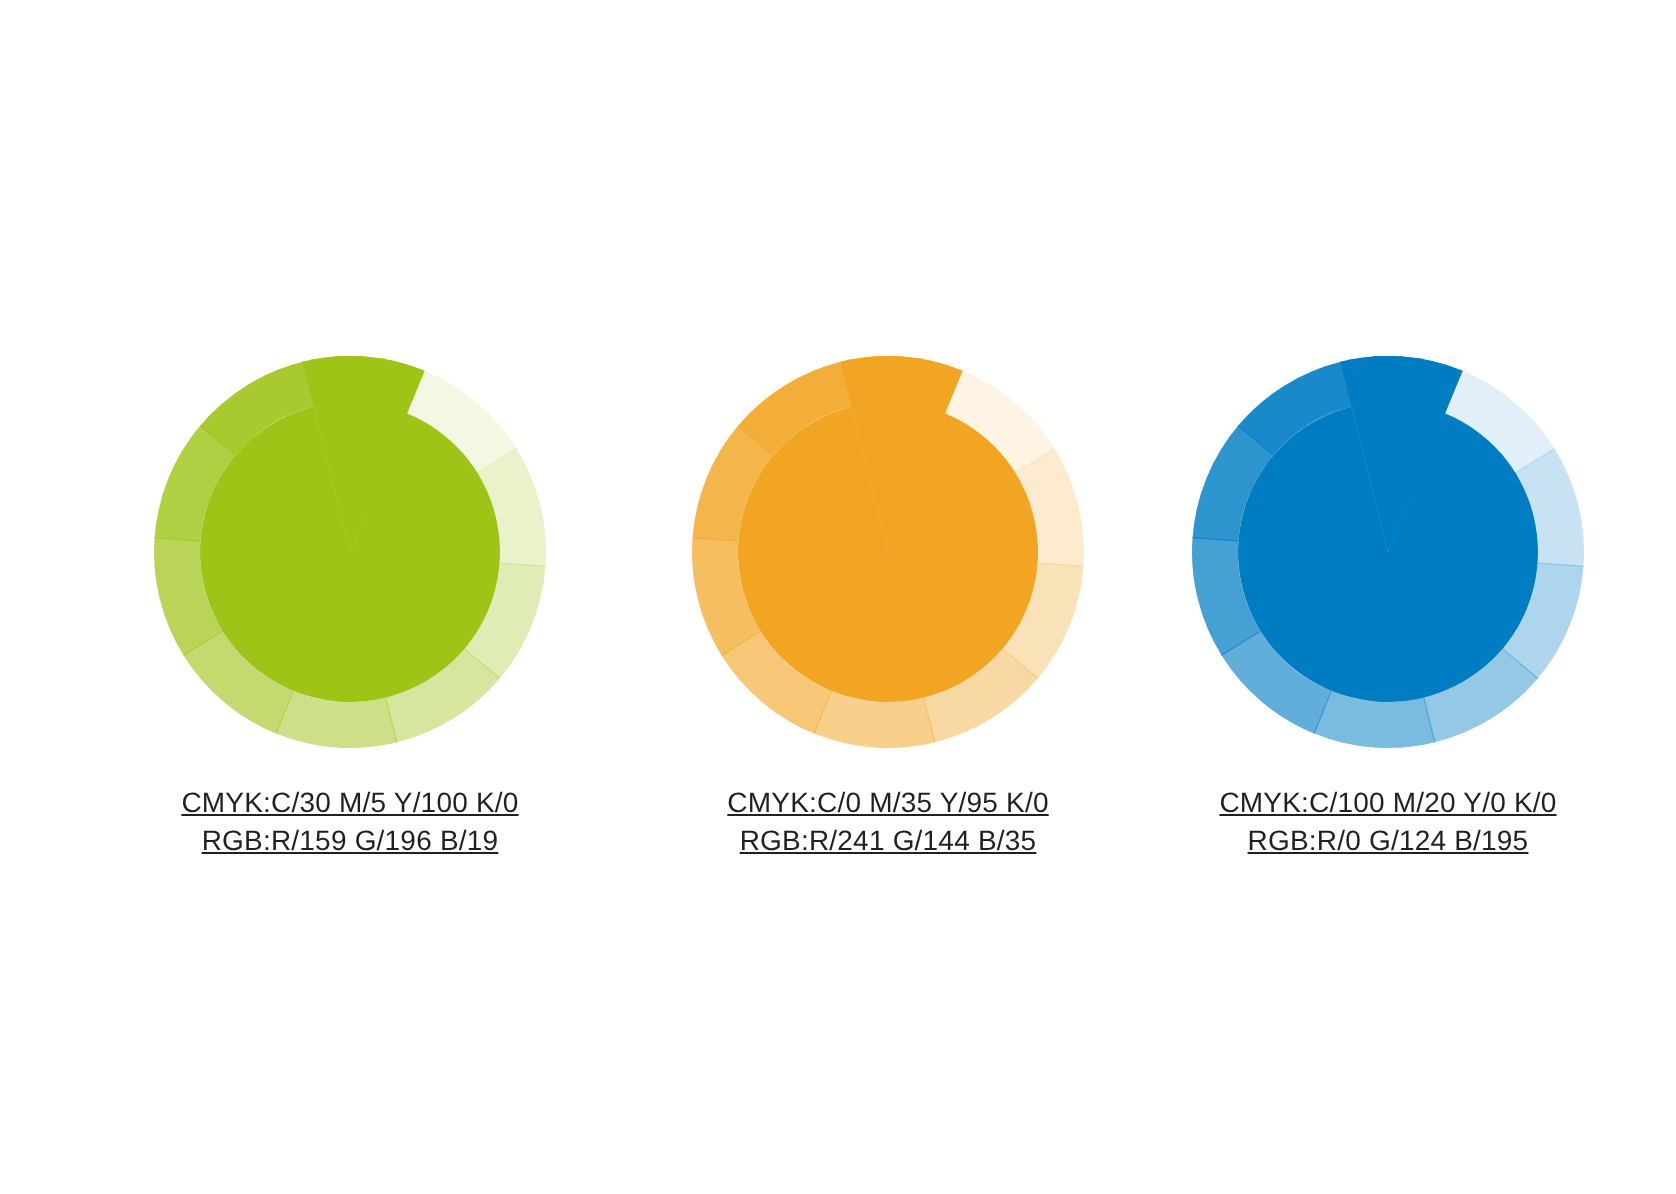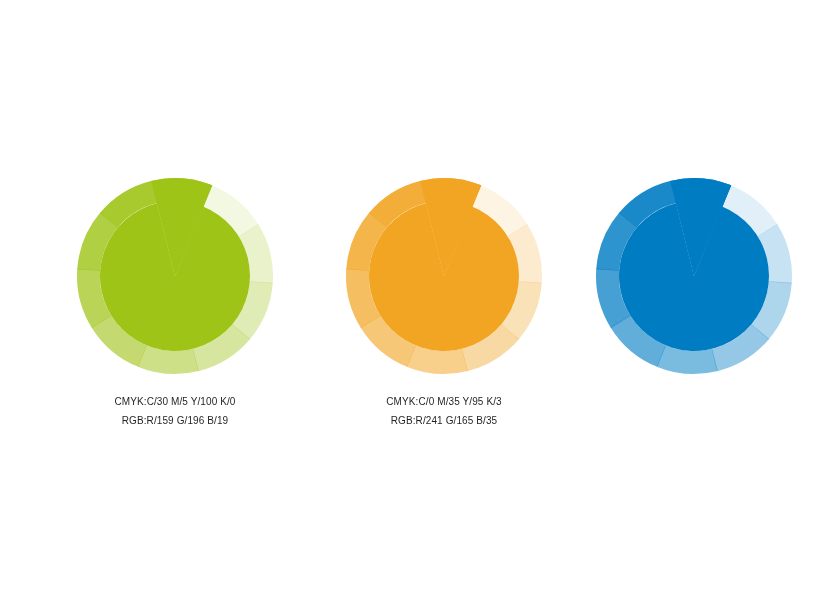--- a/index.html
+++ b/index.html
@@ -27,25 +27,26 @@
   .swatch-wheel {
     position: absolute;
     left: 0;
     top: 0;
   }
   .swatch-caption {
     position: absolute;
     width: 260px;
     text-align: center;
     font-family: "Liberation Sans", sans-serif;
-    font-size: 10px;
+    font-size: 14px;
     line-height: 19px;
     color: #231f20;
     letter-spacing: 0.1px;
     white-space: nowrap;
+    text-decoration: underline;
   }
   .caption-line {
     display: block;
   }
 </style>
 </head>
 <body>
 
 <div id="canvas">
     <div class="swatch-group" style="left: 75px; top: 176px; width: 200px; height: 200px;">
@@ -78,32 +79,36 @@
         <path d="M 63.288553845240614 190.86401774754518 A 98 98 0 0 1 16.575604099558902 151.42343987566827 L 36.15479905578488 139.35467337423592 A 75 75 0 0 0 71.9045054938066 169.53878909250906 Z" fill="#F1A523" fill-opacity="0.62"></path>
         <path d="M 16.891286576670254 151.93208789485408 A 98 98 0 0 1 2.2823063900129767 92.56680717694603 L 25.216050808683406 94.31133202317298 A 75 75 0 0 0 36.39639278826805 139.74394481749036 Z" fill="#F1A523" fill-opacity="0.72"></path>
         <path d="M 2.2387230745372193 93.16386557307577 A 98 98 0 0 1 25.3138463372337 36.5494014916986 L 42.84222933971967 51.44086848854485 A 75 75 0 0 0 25.182696230513173 94.76826446919064 Z" fill="#F1A523" fill-opacity="0.82"></path>
         <path d="M 24.92764457434015 37.00681425071915 A 98 98 0 0 1 76.87295849463374 4.767967830098968 L 82.30073354181152 27.118342727116556 A 75 75 0 0 0 42.54666676607665 51.790929273509555 Z" fill="#F1A523" fill-opacity="0.9"></path>
         <path d="M 100 100 L 76.29165423123256 4.91101882495235 A 98 98 0 0 1 137.26581444785404 9.361933639678114 Z" fill="#F1A523" fill-opacity="1"></path>
         <path d="M 100 100 L 128.0954945061934 30.461210907490937 A 75 75 0 1 1 81.85585783002496 27.22782052930026 Z" fill="#F1A523"></path>
         <path d="M 100 100 L 76.29165423123256 4.91101882495235 A 98 98 0 0 1 137.26581444785404 9.361933639678114 Z" fill="#F1A523"></path>
       </svg>
     </div>
     <div class="swatch-caption" style="left: 314px; top: 392px;">
-      <span class="caption-line">CMYK:C/0  M/35  Y/95  K/3</span>
-      <span class="caption-line">RGB:R/241  G/165  B/35</span>
+      <span class="caption-line">CMYK:C/0  M/35  Y/95  K/0</span>
+      <span class="caption-line">RGB:R/241  G/144  B/35</span>
     </div>
     <div class="swatch-group" style="left: 594px; top: 176px; width: 200px; height: 200px;">
       <svg class="swatch-wheel" width="200" height="200" viewBox="0 0 200 200">
         <path d="M 136.71144615475936 9.135982252454838 A 98 98 0 0 1 183.42439590044108 48.57656012433178 L 163.84520094421512 60.64532662576411 A 75 75 0 0 0 128.0954945061934 30.461210907490937 Z" fill="#007CC3" fill-opacity="0.12"></path>
         <path d="M 183.10871342332973 48.06791210514592 A 98 98 0 0 1 197.717693609987 107.43319282305401 L 174.7839491913166 105.68866797682705 A 75 75 0 0 0 163.60360721173194 60.256055182509634 Z" fill="#007CC3" fill-opacity="0.22"></path>
         <path d="M 197.76127692546277 106.83613442692427 A 98 98 0 0 1 174.68615366276632 163.4505985083014 L 157.15777066028033 148.55913151145515 A 75 75 0 0 0 174.8173037694868 105.2317355308094 Z" fill="#007CC3" fill-opacity="0.32"></path>
         <path d="M 175.07235542565985 162.99318574928085 A 98 98 0 0 1 123.12704150536632 195.232032169901 L 117.6992664581885 172.88165727288344 A 75 75 0 0 0 157.45333323392336 148.20907072649044 Z" fill="#007CC3" fill-opacity="0.42"></path>
         <path d="M 123.70834576876746 195.08898117504765 A 98 98 0 0 1 62.734185552145945 190.6380663603219 L 71.48024404500966 169.36586711249123 A 75 75 0 0 0 118.1441421699751 172.77217947069974 Z" fill="#007CC3" fill-opacity="0.52"></path>
         <path d="M 63.288553845240614 190.86401774754518 A 98 98 0 0 1 16.575604099558902 151.42343987566827 L 36.15479905578488 139.35467337423592 A 75 75 0 0 0 71.9045054938066 169.53878909250906 Z" fill="#007CC3" fill-opacity="0.62"></path>
         <path d="M 16.891286576670254 151.93208789485408 A 98 98 0 0 1 2.2823063900129767 92.56680717694603 L 25.216050808683406 94.31133202317298 A 75 75 0 0 0 36.39639278826805 139.74394481749036 Z" fill="#007CC3" fill-opacity="0.72"></path>
         <path d="M 2.2387230745372193 93.16386557307577 A 98 98 0 0 1 25.3138463372337 36.5494014916986 L 42.84222933971967 51.44086848854485 A 75 75 0 0 0 25.182696230513173 94.76826446919064 Z" fill="#007CC3" fill-opacity="0.82"></path>
         <path d="M 24.92764457434015 37.00681425071915 A 98 98 0 0 1 76.87295849463374 4.767967830098968 L 82.30073354181152 27.118342727116556 A 75 75 0 0 0 42.54666676607665 51.790929273509555 Z" fill="#007CC3" fill-opacity="0.9"></path>
         <path d="M 100 100 L 76.29165423123256 4.91101882495235 A 98 98 0 0 1 137.26581444785404 9.361933639678114 Z" fill="#007CC3" fill-opacity="1"></path>
         <path d="M 100 100 L 128.0954945061934 30.461210907490937 A 75 75 0 1 1 81.85585783002496 27.22782052930026 Z" fill="#007CC3"></path>
         <path d="M 100 100 L 76.29165423123256 4.91101882495235 A 98 98 0 0 1 137.26581444785404 9.361933639678114 Z" fill="#007CC3"></path>
       </svg>
     </div>
+    <div class="swatch-caption" style="left: 564px; top: 392px;">
+      <span class="caption-line">CMYK:C/100  M/20  Y/0  K/0</span>
+      <span class="caption-line">RGB:R/0  G/124  B/195</span>
+    </div>
   </div>
 
 </body></html>

